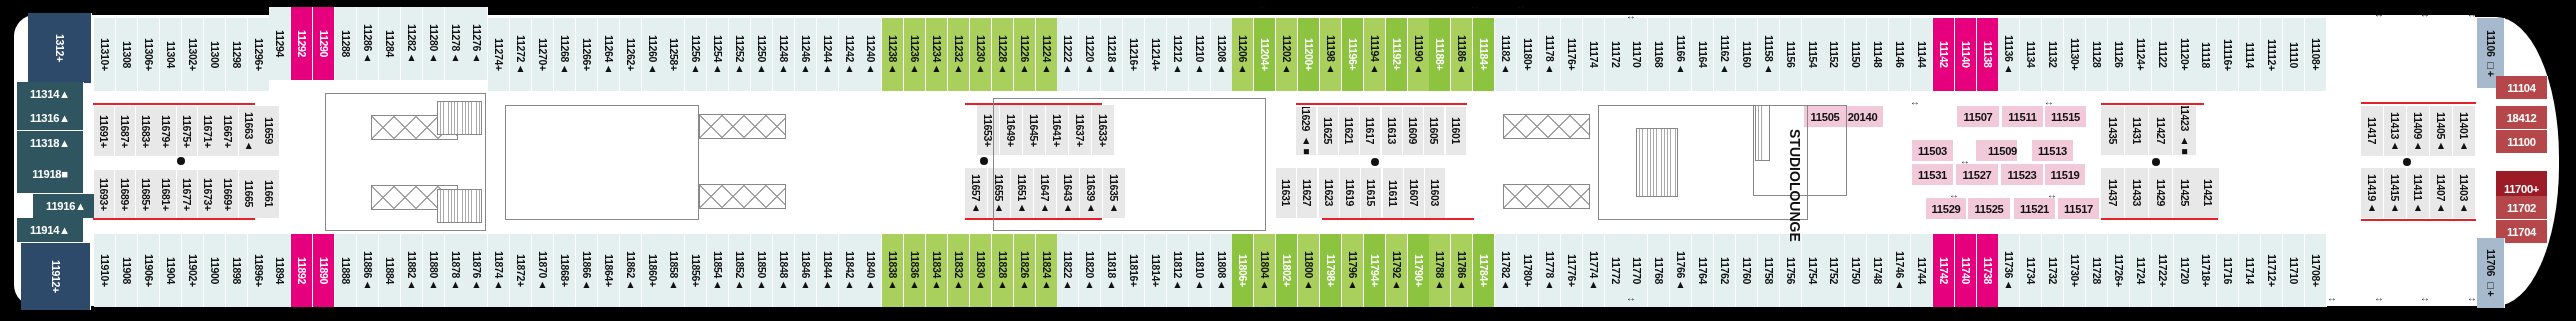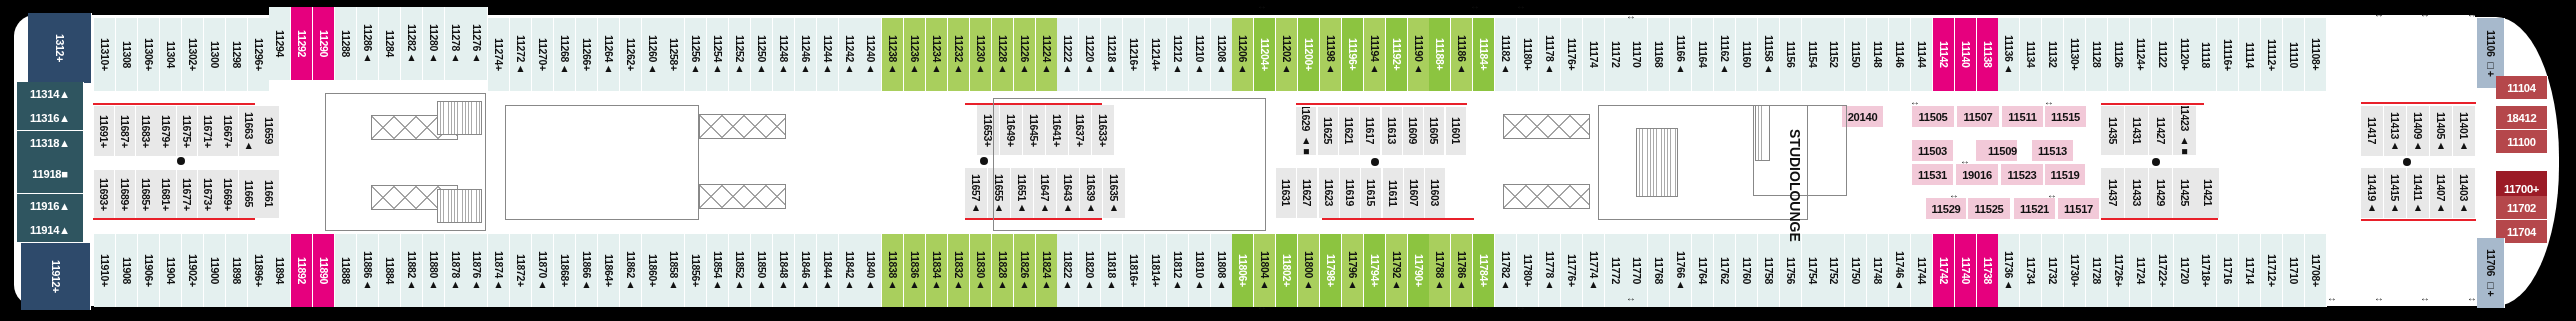--- a/index.html
+++ b/index.html
@@ -670,21 +670,21 @@
     </div>
     <div class="cabin horiz c-teal" style="left: 17px; top: 106px; width: 67px; height: 24px;">
       <span class="lbl">11316▲</span>
     </div>
     <div class="cabin horiz c-teal" style="left: 17px; top: 131px; width: 67px; height: 24px;">
       <span class="lbl">11318▲</span>
     </div>
     <div class="cabin horiz c-teal" style="left: 17px; top: 155px; width: 67px; height: 38px;">
       <span class="lbl">11918■</span>
     </div>
-    <div class="cabin horiz c-teal" style="left: 17px; top: 194px; width: 67px; height: 24px;">
+    <div class="cabin horiz c-teal" style="left: 33px; top: 194px; width: 67px; height: 24px;">
       <span class="lbl">11916▲</span>
     </div>
     <div class="cabin horiz c-teal" style="left: 17px; top: 218px; width: 67px; height: 24px;">
       <span class="lbl">11914▲</span>
     </div>
     <div class="cabin top c-navy" style="left: 21px; top: 243px; width: 70px; height: 67px;">
       <span class="lbl">11912+</span>
     </div>
     <div class="cabin top c-steel" style="left: 2477px; top: 18px; width: 28px; height: 70px;">
       <span class="lbl">11106 □+</span>
@@ -914,21 +914,21 @@
     <div class="redline" style="left: 2101px; top: 103px; width: 103px; height: 2.1px;"></div>
     <div class="redline" style="left: 2361px; top: 102px; width: 115px; height: 2.1px;"></div>
     <div class="redline" style="left: 93px; top: 218px; width: 162px; height: 2.1px;"></div>
     <div class="redline" style="left: 965px; top: 218px; width: 137px; height: 2.1px;"></div>
     <div class="redline" style="left: 1322px; top: 218px; width: 152px; height: 2.1px;"></div>
     <div class="redline" style="left: 2101px; top: 218px; width: 117px; height: 2.1px;"></div>
     <div class="redline" style="left: 2361px; top: 219px; width: 115px; height: 2.1px;"></div>
     <div class="cabin horiz c-studio" style="left: 1842px; top: 106px; width: 42px; height: 21px;">
       <span class="lbl">20140</span>
     </div>
-    <div class="cabin horiz c-studio" style="left: 1912px; top: 106px; width: 43px; height: 21px;">
+    <div class="cabin horiz c-studio" style="left: 1804px; top: 106px; width: 43px; height: 21px;">
       <span class="lbl">11505</span>
     </div>
     <div class="cabin horiz c-studio" style="left: 1957px; top: 106px; width: 43px; height: 21px;">
       <span class="lbl">11507</span>
     </div>
     <div class="cabin horiz c-studio" style="left: 2002px; top: 106px; width: 42px; height: 21px;">
       <span class="lbl">11511</span>
     </div>
     <div class="cabin horiz c-studio" style="left: 2045px; top: 106px; width: 42px; height: 21px;">
       <span class="lbl">11515</span>
@@ -939,21 +939,21 @@
     <div class="cabin horiz c-studio" style="left: 1976px; top: 140px; width: 42px; height: 21px; justify-content: flex-end;">
       <span class="lbl">11509</span>
     </div>
     <div class="cabin horiz c-studio" style="left: 2032px; top: 140px; width: 42px; height: 21px;">
       <span class="lbl">11513</span>
     </div>
     <div class="cabin horiz c-studio" style="left: 1912px; top: 164px; width: 42px; height: 21px;">
       <span class="lbl">11531</span>
     </div>
     <div class="cabin horiz c-studio" style="left: 1956px; top: 164px; width: 43px; height: 21px;">
-      <span class="lbl">19016</span>
+      <span class="lbl">11527</span>
     </div>
     <div class="cabin horiz c-studio" style="left: 2001px; top: 164px; width: 43px; height: 21px;">
       <span class="lbl">11523</span>
     </div>
     <div class="cabin horiz c-studio" style="left: 2045px; top: 164px; width: 41px; height: 21px;">
       <span class="lbl">11519</span>
     </div>
     <div class="cabin horiz c-studio" style="left: 1926px; top: 198px; width: 41px; height: 21px;">
       <span class="lbl">11529</span>
     </div>

